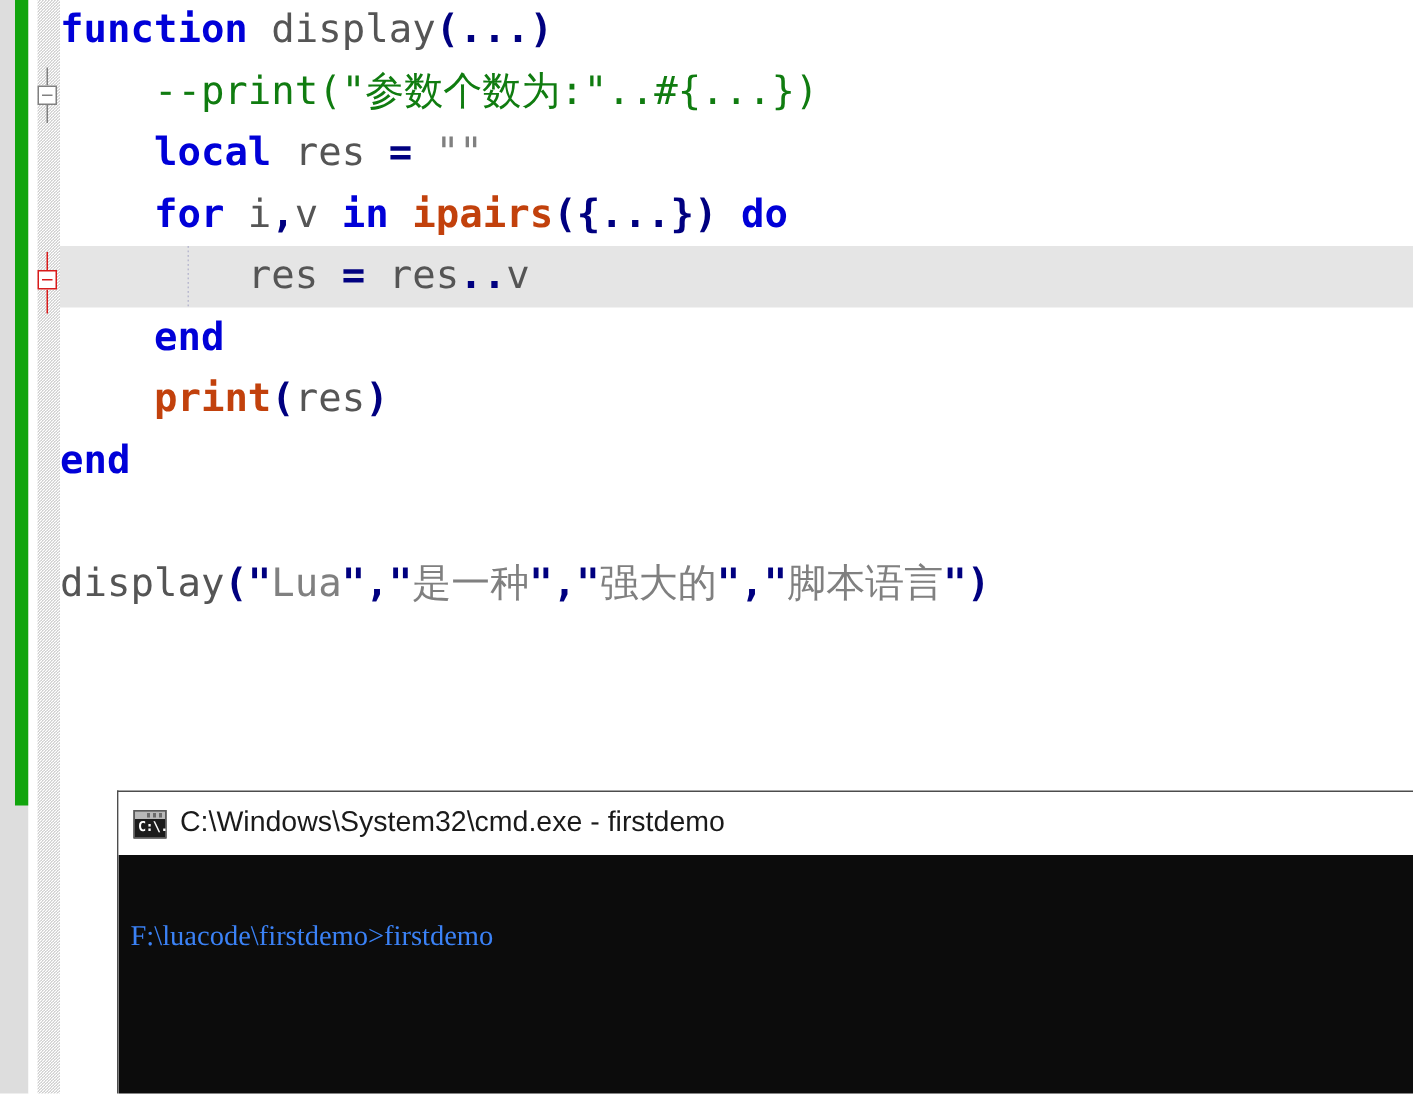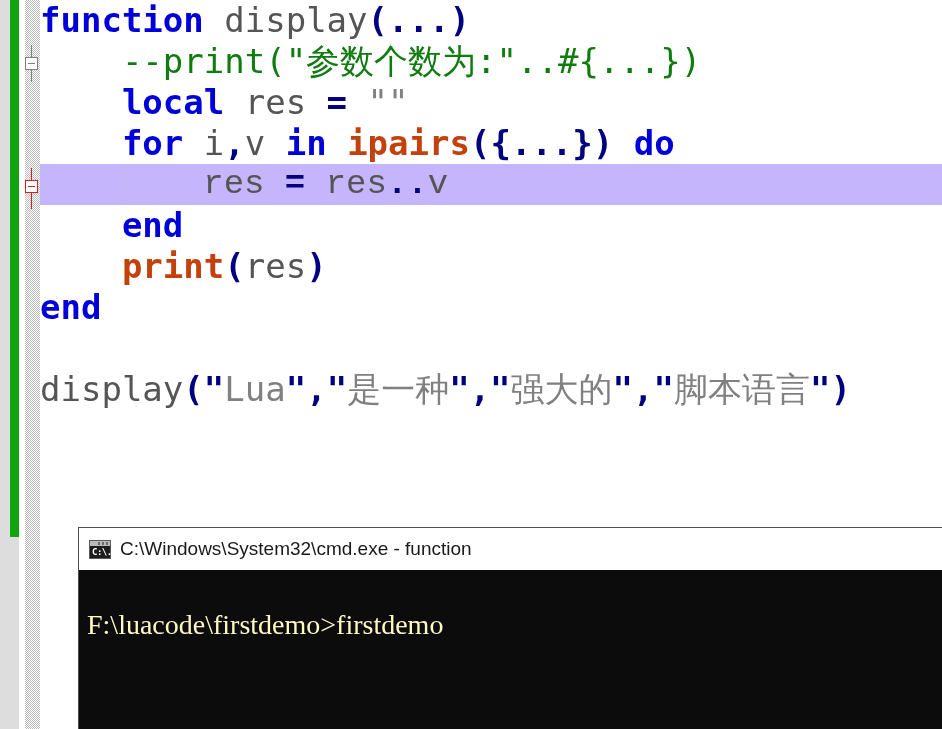--- a/index.html
+++ b/index.html
@@ -95,33 +95,32 @@
   .fold-red .minus { background: #d81b1b; }
 
   
   #code {
     position: absolute;
     left: 40px;
     top: 0;
     width: 902px;
     height: 729px;
     font-family: "DejaVu Sans Mono", "Liberation Mono", monospace;
-    font-size: 34px;
+    font-size: 26px;
     line-height: 41px;
     white-space: pre;
     color: #555555;
   }
   .line {
     position: relative;
     height: 41px;
     padding-left: 0;
   }
   .line.current {
-    background: #c4b5fd;
-    font-family: Liberation Mono, monospace;
+    background: #e5e5e5;
   }
   
   .indent-guide {
     position: absolute;
     left: 85px;
     top: 0;
     width: 1px;
     height: 41px;
     background-image: linear-gradient(to bottom, #b9b9cf 50%, transparent 50%);
     background-size: 1px 3px;
@@ -198,23 +197,23 @@
     color: #1a1a1a;
     white-space: nowrap;
   }
   .con-body {
     background: #0c0c0c;
     height: 160px;
     padding: 36px 0 0 8px;
     box-sizing: border-box;
   }
   .con-line {
-    color: #fef9c3;
+    color: #3b82f6;
     font-family: "Liberation Serif", "DejaVu Serif", serif;
-    font-size: 28px;
+    font-size: 19px;
     line-height: 37px;
     white-space: pre;
   }
 </style>
 </head>
 <body>
 
 <div id="editor">
 
   <div class="change-bar-bg"></div>
@@ -241,18 +240,18 @@
 <div id="console">
   <div class="con-title">
     <div class="cmd-icon">
       <div class="bar">
         <i style="right:2px"></i>
           <i style="right:6px"></i>
           <i style="right:10px"></i>
       </div>
       <div class="prompt">C:\.</div>
     </div>
-    <div class="con-title-text">C:\Windows\System32\cmd.exe - function</div>
+    <div class="con-title-text">C:\Windows\System32\cmd.exe - firstdemo</div>
   </div>
   <div class="con-body">
     <div class="con-line">F:\luacode\firstdemo&gt;firstdemo</div>
   </div>
 </div>
 
 </body></html>

